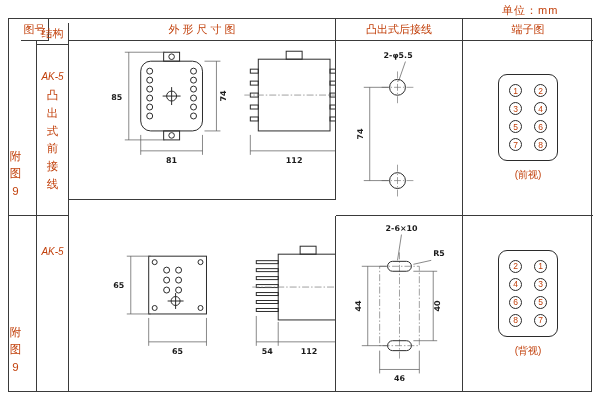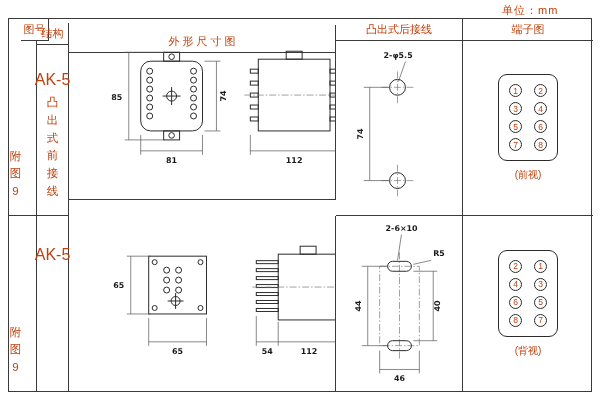--- a/index.html
+++ b/index.html
@@ -12,21 +12,21 @@
   .unit { position:absolute; top:3px; left:502px; font-size:11px; letter-spacing:1px; }
   .table { position:absolute; left:8px; top:18px; width:584px; height:374px; border:1px solid #3a3a3a; background:#fff; }
   .t-cell { position:absolute; }
   .b-r { border-right:1px solid #3a3a3a; }
   .b-b { border-bottom:1px solid #3a3a3a; }
   .h-cell { display:flex; align-items:center; justify-content:center; font-size:11px; white-space:nowrap; }
   .dwg-cell { display:flex; align-items:center; justify-content:center;font-weight:bold; }
   .fig-cell { display:flex; justify-content:flex-start; align-items:flex-end; padding-bottom:14px; }
   .struct-cell { display:flex; flex-direction:column; align-items:center; padding-top:30px; gap:5px; }
   .vtext { width:13px; word-break:break-all; text-align:center; font-size:11.5px; line-height:1.55; }
-  .model { font-size:16px; white-space:nowrap; }
+  .model { font-size:10px; white-space:nowrap;font-style:italic; }
   .term-cell { display:flex; flex-direction:column; align-items:center; justify-content:center; gap:7px; }
   .term-box { border:1.3px solid #2b2b2b; border-radius:9px; padding:9px 10px; background:#fff; }
   .tgrid { display:grid; grid-template-columns:13px 13px; gap:5px 12px; }
   .tc { width:13px; height:13px; border:1px solid #2b2b2b; border-radius:50%;
         display:flex; align-items:center; justify-content:center; font-size:8.5px; }
   .view-label { font-size:10px; }
   svg .ln { fill:none; stroke:#2b2b2b; stroke-width:1; }
   svg .dim { fill:none; stroke:#555; stroke-width:0.7; }
   svg .cl { fill:none; stroke:#777; stroke-width:0.7; stroke-dasharray:7 2 1.5 2; }
   svg text { font-size:8px; fill:#1a1a1a; stroke:none; font-family:"DejaVu Sans",sans-serif; }
@@ -35,21 +35,21 @@
 <body>
 
 <div class="sheet">
 
   <div class="unit">单位：mm</div>
 
   <div class="table">
 
     <div class="t-cell h-cell b-r b-b" style="left:12px;top:0;width:28px;height:22px;">图号</div>
     <div class="t-cell h-cell b-r b-b" style="left:28px;top:4px;width:32px;height:22px;">结构</div>
-    <div class="t-cell h-cell b-r b-b" style="left:60px;top:12px;width:267px;height:22px;">外 形 尺 寸 图</div>
+    <div class="t-cell h-cell b-r b-b" style="left:60px;top:0;width:267px;height:22px;">外 形 尺 寸 图</div>
     <div class="t-cell h-cell b-r b-b" style="left:327px;top:0;width:127px;height:22px;">凸出式后接线</div>
     <div class="t-cell h-cell b-b" style="left:454px;top:0;width:130px;height:22px;">端子图</div>
 
     <div class="t-cell fig-cell b-r b-b" style="left:0;top:22px;width:28px;height:175px;">
       <div class="vtext">附图9</div>
     </div>
 
     <div class="t-cell struct-cell b-r b-b" style="left:28px;top:22px;width:32px;height:175px;">
       <div class="model">AK-5</div>
       <div class="vtext">凸出式前接线</div>

